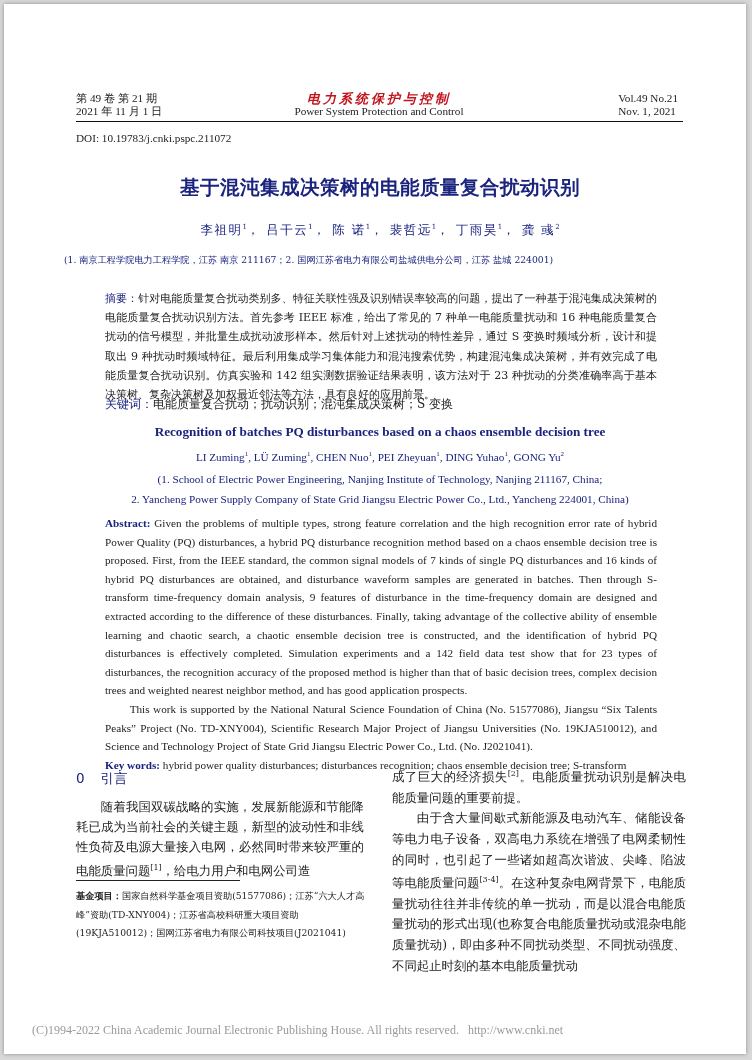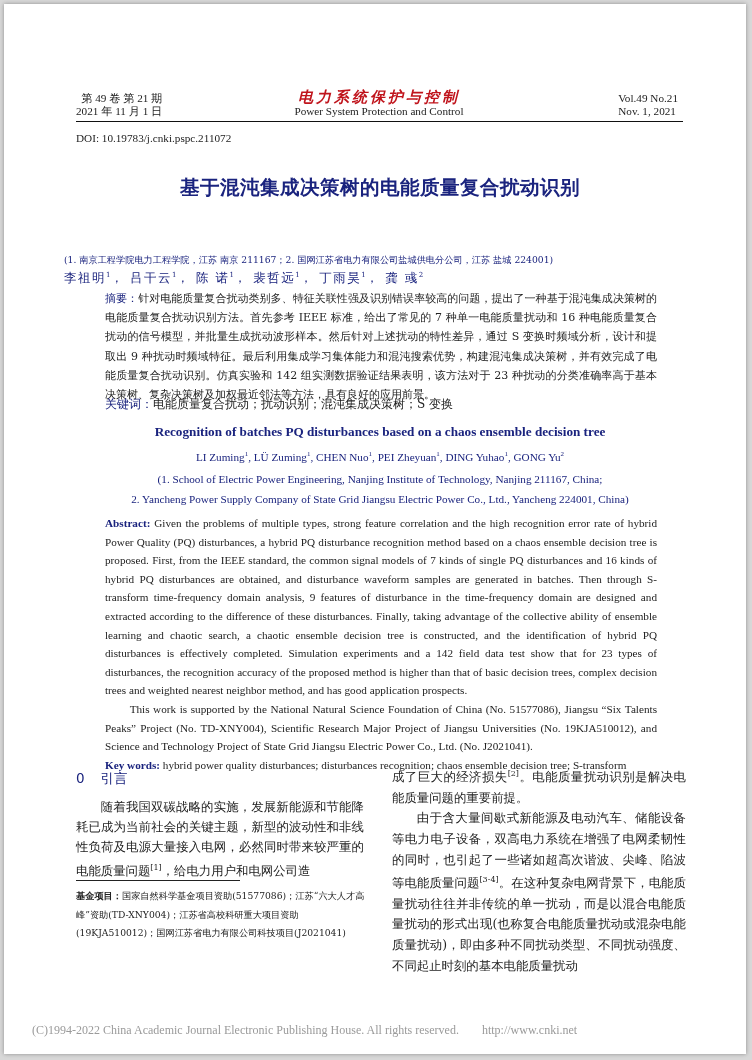--- a/index.html
+++ b/index.html
@@ -6,28 +6,28 @@
   body {
     width: 752px; height: 1060px; background: #d8d8d8; position: relative; overflow: hidden;
     font-family: "Liberation Serif", "DejaVu Serif", serif; color: #111;
   }
   .page {
     position: absolute; left: 4px; top: 4px; width: 742px; height: 1050px;
     background: #ffffff; box-shadow: 0 0 4px rgba(0,0,0,0.35);
   }
   .abs { position: absolute; }
   .hdr { font-size: 11.2px; line-height: 13px; color: #222; }
-  .hdr-left { left: 72px; top: 88px; text-align: right; }
+  .hdr-left { left: 72px; top: 88px; }
   .hdr-right { right: 68px; top: 88px; text-align: left; }
   .hdr-center { left: 250px; width: 250px; top: 88px; text-align: center; }
-  .journal-cn { color: #c0141c; font-weight: bold; font-style: italic; letter-spacing: 3px; font-size: 15px; font-family: Liberation Mono, monospace; }
+  .journal-cn { color: #c0141c; font-weight: bold; font-style: italic; letter-spacing: 3px; font-size: 13px; font-family: Liberation Serif, serif; }
   .hr { position: absolute; left: 72px; width: 607px; top: 117px; height: 0; border-top: 1.3px solid #111; }
   .doi { left: 72px; top: 128px; font-size: 11.2px; color: #222; }
   .title-cn { left: 60px; width: 632px; top: 170px; text-align: center; font-family: "DejaVu Sans", sans-serif; font-size: 19.5px; color: #1a237e; letter-spacing: 0.5px; font-weight: bold; }
-  .authors-cn { left: 60px; width: 632px; top: 218px; text-align: left; font-size: 12.5px; color: #1a237e; letter-spacing: 1.5px; font-family: "DejaVu Serif", serif; margin-top: 48px; }
+  .authors-cn { left: 60px; width: 632px; top: 218px; text-align: center; font-size: 12.5px; color: #1a237e; letter-spacing: 1.5px; font-family: "DejaVu Serif", serif; }
   .authors-cn sup { font-size: 7px; vertical-align: super; letter-spacing: 0; }
   .affil-cn { left: 60px; width: 632px; top: 250px; text-align: left; font-size: 9.2px; color: #1a237e; font-family: "DejaVu Serif", serif; }
   .abs-cn { left: 101px; width: 552px; top: 285px; font-size: 11px; line-height: 19.2px; text-align: justify; font-family: "DejaVu Serif", serif; color: #222; }
   .lbl-blue { color: #1a237e; }
   .kw-cn { left: 101px; width: 552px; top: 391px; font-size: 12px; line-height: 19px; font-family: "DejaVu Serif", serif; color: #222; }
   .title-en { left: 60px; width: 632px; top: 420px; text-align: center; font-size: 13.2px; font-weight: bold; color: #1a237e; }
   .authors-en { left: 60px; width: 632px; top: 446px; text-align: center; font-size: 11.2px; color: #1a237e; }
   .authors-en sup { font-size: 7px; }
   .affil-en { left: 60px; width: 632px; top: 466px; text-align: center; font-size: 11.2px; line-height: 19.5px; color: #1a237e; }
   .abs-en { left: 101px; width: 552px; top: 510px; font-size: 11.2px; line-height: 18.6px; text-align: justify; color: #222; }
@@ -37,21 +37,21 @@
   .sec-head { left: 72px; top: 766px; font-family: "DejaVu Sans", sans-serif; font-size: 13.5px; color: #1a237e; }
   .sec-head .num { margin-right: 16px; }
   .col-left { left: 72px; width: 288px; top: 793px; font-size: 12.4px; line-height: 20.2px; text-align: justify; font-family: "DejaVu Serif", serif; color: #222; text-indent: 2em; }
   .col-right { left: 388px; width: 294px; top: 760px; font-size: 12.4px; line-height: 20.6px; text-align: justify; font-family: "DejaVu Serif", serif; color: #222; }
   .col-right .para2 { text-indent: 2em; }
   .col-left sup, .col-right sup { font-size: 8px; }
   .fn-rule { position: absolute; left: 72px; top: 876px; width: 164px; border-top: 1px solid #222; }
   .footnote { left: 72px; width: 290px; top: 883px; font-size: 9.2px; line-height: 18.5px; font-family: "DejaVu Serif", serif; color: #222; }
   .footnote .lbl { font-weight: bold; }
   .copyright { left: 28px; top: 1019px; font-size: 12px; color: #9a9a9a; }
-  .copyright .url { margin-left: 23px; text-align: center; }
+  .copyright .url { margin-left: 9px; text-align: center; }
 </style>
 </head>
 <body>
 
 <div class="page">
 
   <div class="abs hdr hdr-left">
     <div>第 49 卷 第 21 期</div>
     <div>2021 年 11 月 1 日</div>
   </div>

